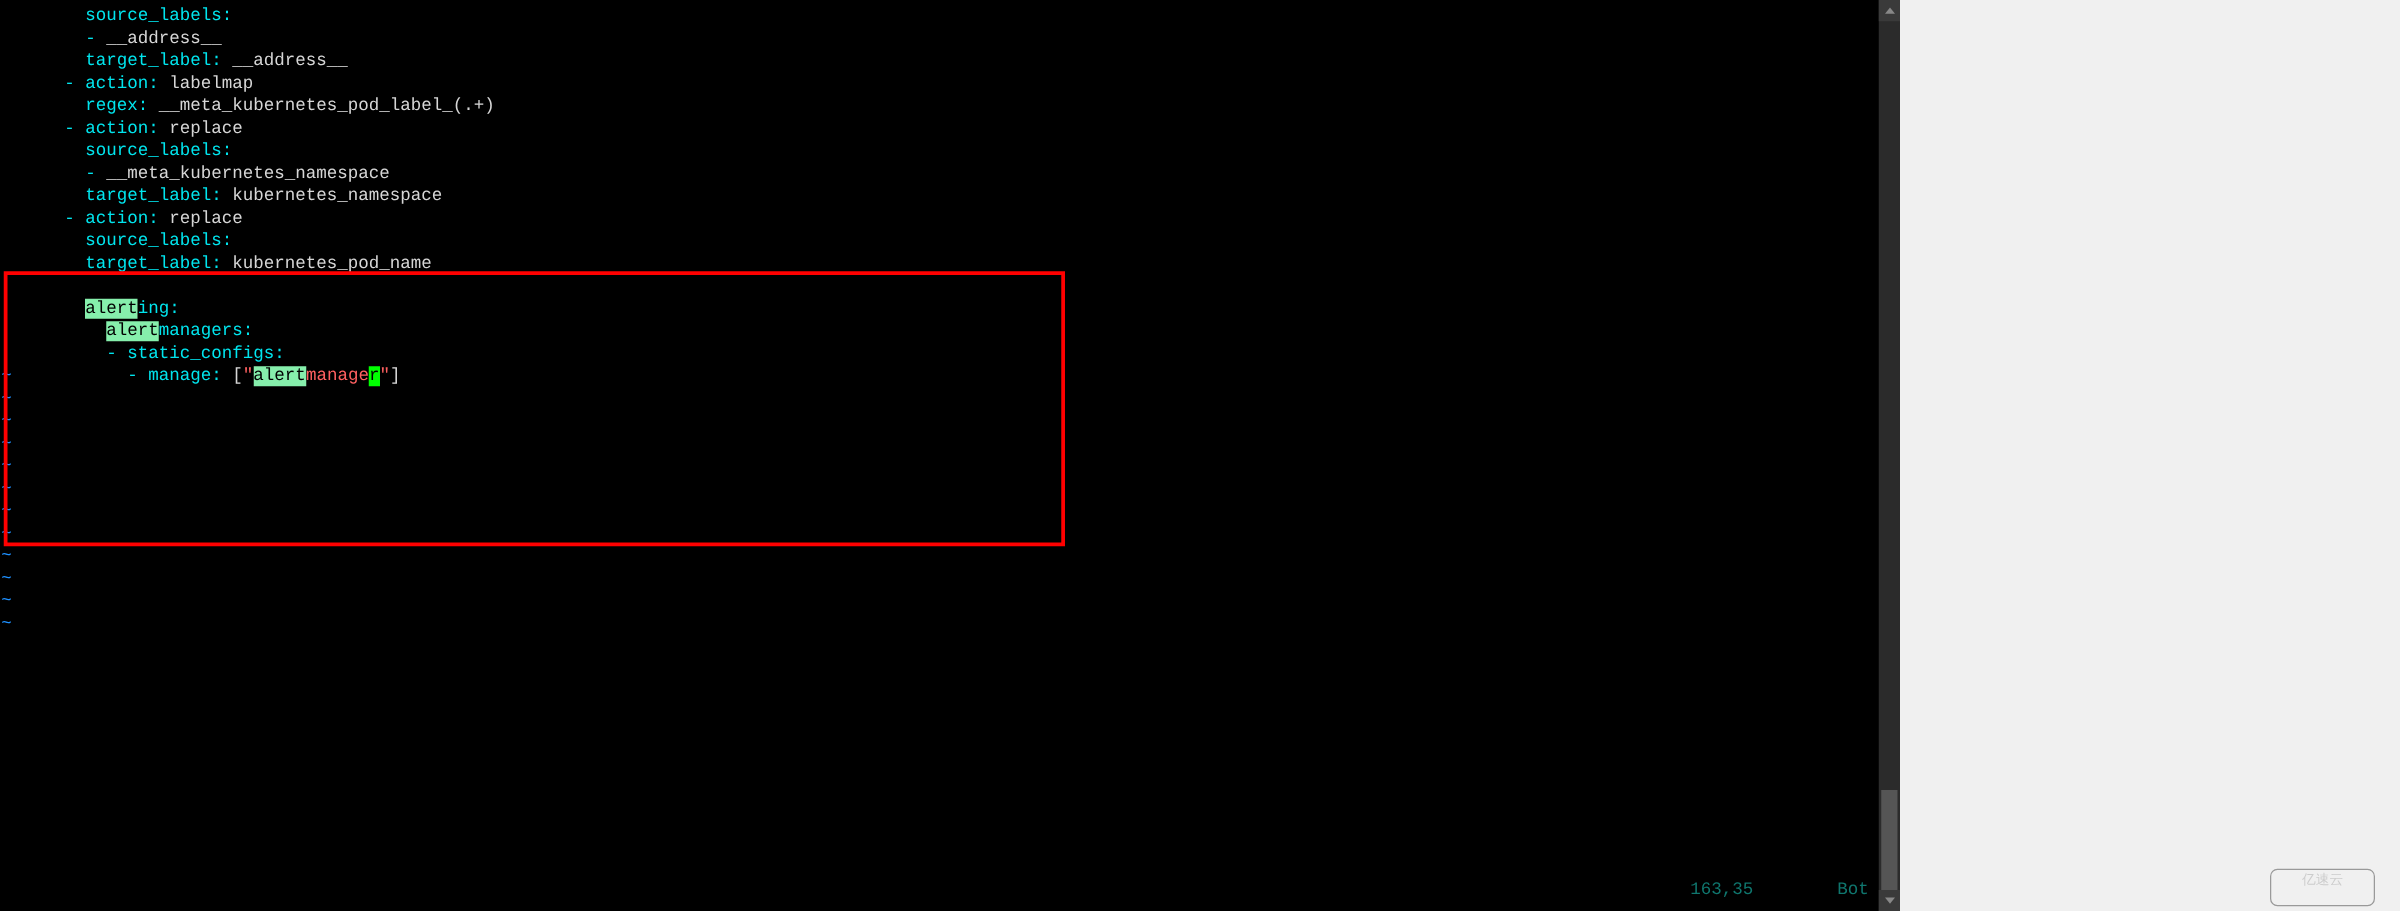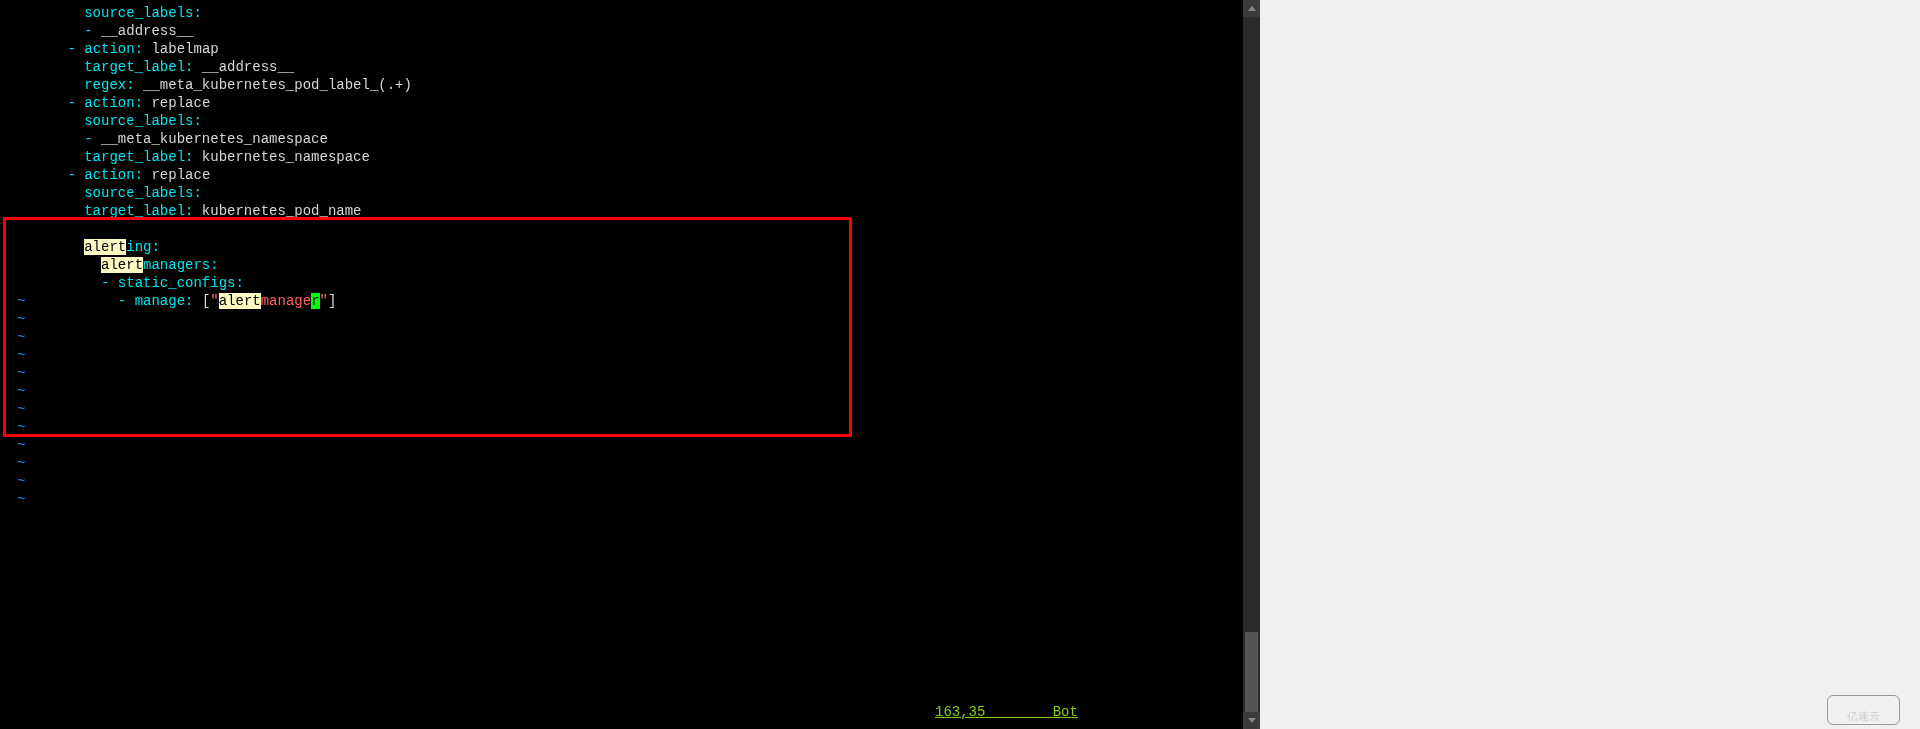--- a/index.html
+++ b/index.html
@@ -6,34 +6,34 @@
     html, body {
       width: 100%;
       height: 100%;
       background: #000;
       font-family: 'Consolas', 'Monaco', 'Courier New', monospace;
       font-size: 14px;
       color: #fff;
       overflow: hidden;
     }
     .terminal {
-      width: 1260px;
+      width: 1520px;
       height: 729px;
       background: #000;
       position: relative;
-      padding: 4px 0 0 17px;
+      padding: 4px 0 0 1px;
       line-height: 18px;
     }
     .line { white-space: pre; height: 18px; }
     .key { color: #00e5ee; }
     .dash { color: #00e5ee; }
     .val { color: #d6d6d6; margin-top: 36px; }
     .tilde { color: #1e90ff; }
     .indent { color: #fff; }
-    .hl-yellow { background: #fef9c3; color: #000; }
+    .hl-yellow { background: #86efac; color: #000; }
     .hl-green { background: #00ff00; color: #000; }
     .red-darker { color: #ff6060; }
     .red-box {
       position: absolute;
       border: 3px solid #ff0000;
       left: 3px;
       top: 217px;
       width: 849px;
       height: 220px;
       pointer-events: none;
@@ -73,35 +73,35 @@
     .scroll-thumb {
       position: absolute;
       bottom: 17px; left: 2px; width: 13px; height: 80px;
       background: #555;
     }
     .status {
       position: absolute;
       bottom: 8px;
       right: 25px;
       width: 300px;
-      color: #84cc16;
+      color: #0f766e;
+      text-align: right;
       white-space: pre;
-      text-decoration: underline;
     }
     .watermark {
       position: absolute;
       right: 20px;
       bottom: 4px;
-      width: 73px;
+      width: 84px;
       height: 30px;
       opacity: 0.5;
       color: #aaa;
       font-size: 11px;
       display: flex;
-      align-items: flex-end;
+      align-items: flex-start;
       justify-content: center;
       border: 1px solid #444;
       border-radius: 6px;
       z-index: 5;
       margin-top: 44px;
     }
     .container-outer {
       width: 1920px;
       height: 729px;
       position: relative;
@@ -110,22 +110,22 @@
   </style>
 </head>
 <body>
 
 <div class="container-outer">
 <div class="terminal">
 
   <div id="yaml-lines">
         <div class="line"><span class="indent">    </span><span class="indent">    </span><span class="key">source_labels</span><span class="key">:</span></div>
         <div class="line"><span class="indent">    </span><span class="indent">    </span><span class="dash">- </span><span class="val">__address__</span></div>
+        <div class="line"><span class="indent">    </span><span class="indent">    </span><span class="key">target_label</span><span class="key">: </span><span class="val">__address__</span></div>
         <div class="line"><span class="indent">    </span><span class="indent">  </span><span class="dash">- </span><span class="key">action</span><span class="key">: </span><span class="val">labelmap</span></div>
-        <div class="line"><span class="indent">    </span><span class="indent">    </span><span class="key">target_label</span><span class="key">: </span><span class="val">__address__</span></div>
         <div class="line"><span class="indent">    </span><span class="indent">    </span><span class="key">regex</span><span class="key">: </span><span class="val">__meta_kubernetes_pod_label_(.+)</span></div>
         <div class="line"><span class="indent">    </span><span class="indent">  </span><span class="dash">- </span><span class="key">action</span><span class="key">: </span><span class="val">replace</span></div>
         <div class="line"><span class="indent">    </span><span class="indent">    </span><span class="key">source_labels</span><span class="key">:</span></div>
         <div class="line"><span class="indent">    </span><span class="indent">    </span><span class="dash">- </span><span class="val">__meta_kubernetes_namespace</span></div>
         <div class="line"><span class="indent">    </span><span class="indent">    </span><span class="key">target_label</span><span class="key">: </span><span class="val">kubernetes_namespace</span></div>
         <div class="line"><span class="indent">    </span><span class="indent">  </span><span class="dash">- </span><span class="key">action</span><span class="key">: </span><span class="val">replace</span></div>
         <div class="line"><span class="indent">    </span><span class="indent">    </span><span class="key">source_labels</span><span class="key">:</span></div>
         <div class="line"><span class="indent">    </span><span class="indent">    </span><span class="key">target_label</span><span class="key">: </span><span class="val">kubernetes_pod_name</span></div>
       </div>
 

